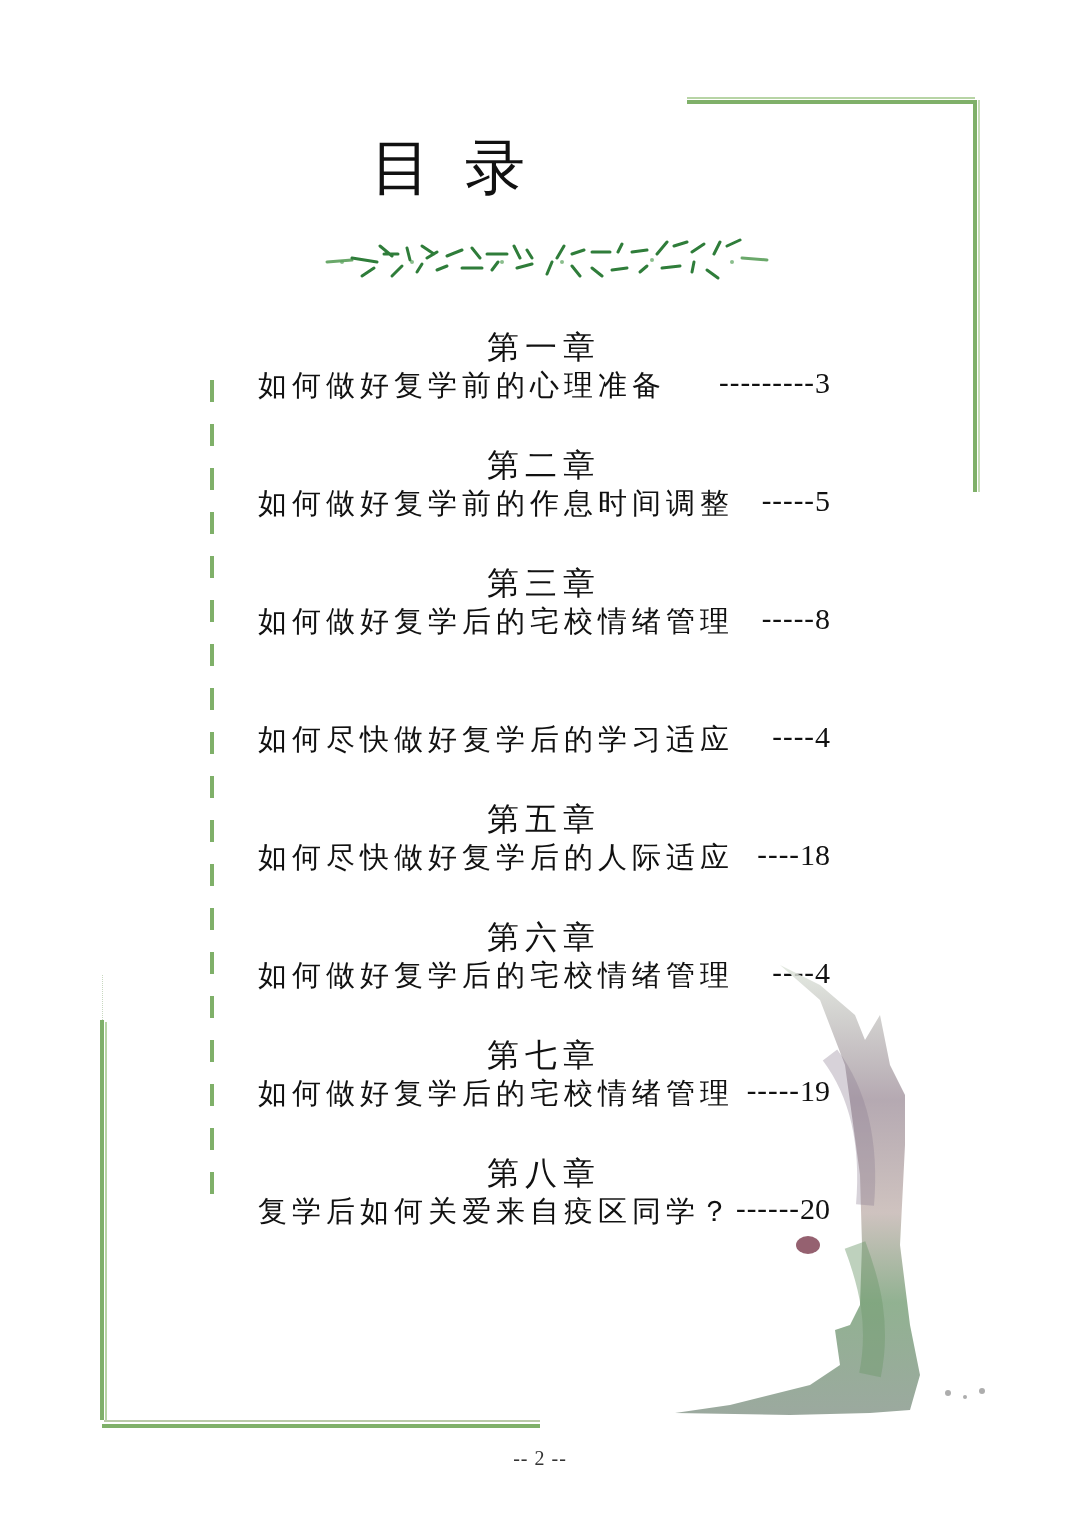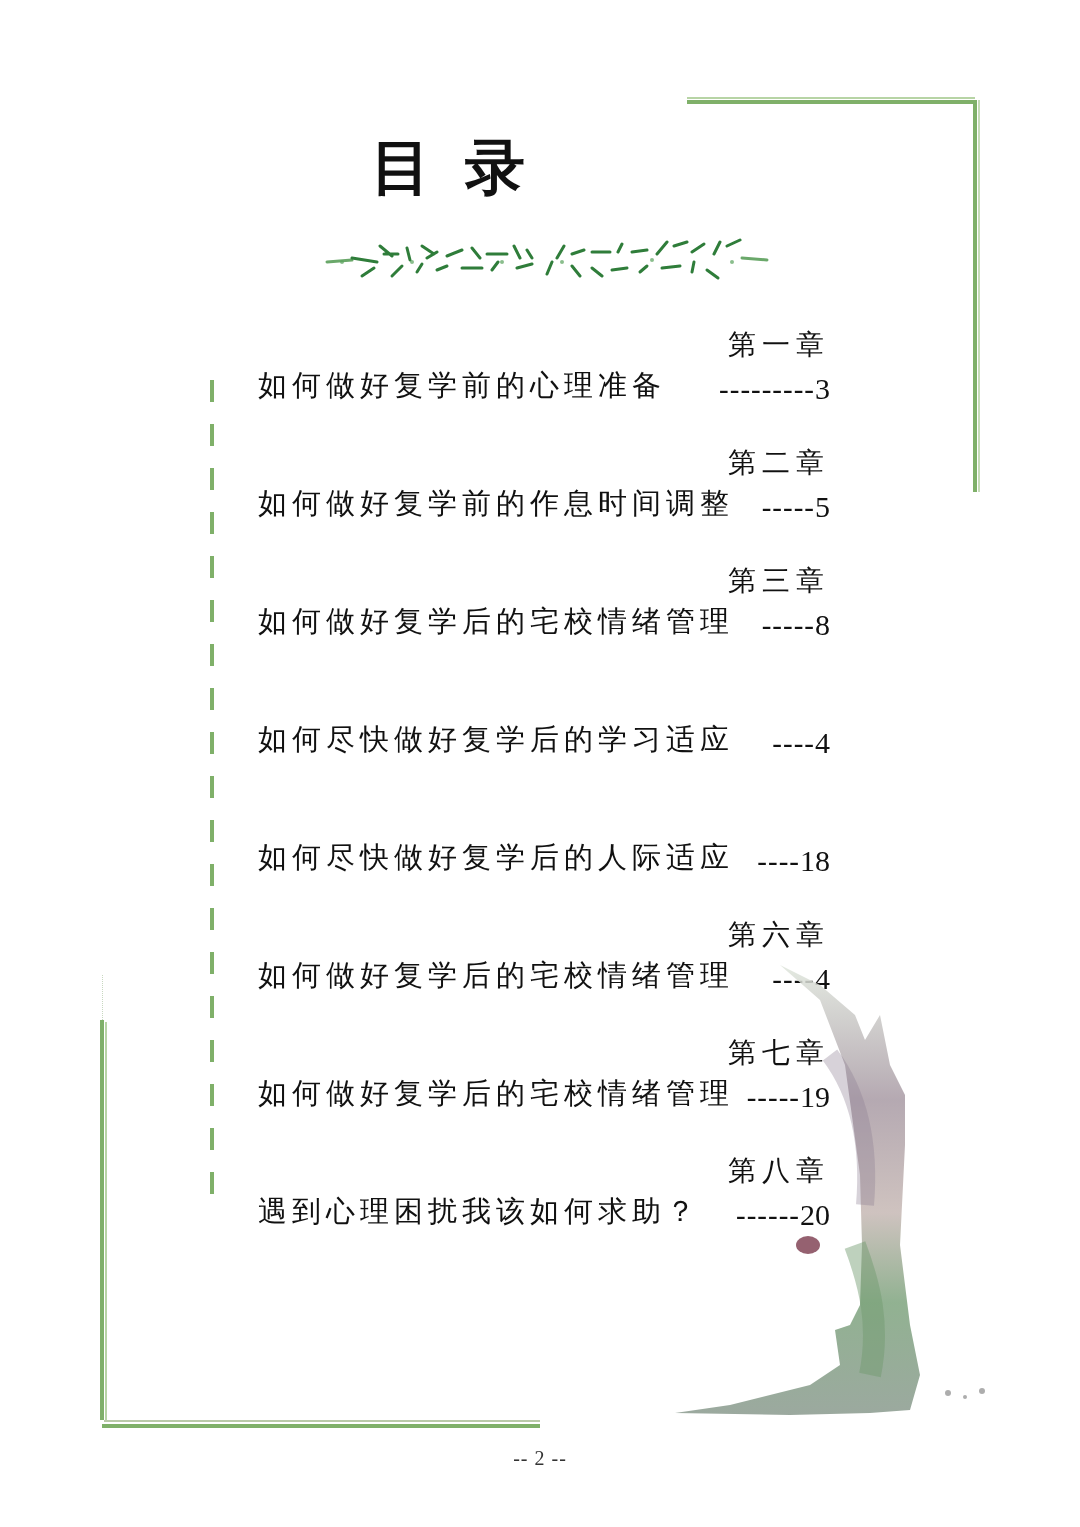--- a/index.html
+++ b/index.html
@@ -17,31 +17,31 @@
     .frame-left-dots { position: absolute; left: 102px; top: 975px; width: 1px; height: 45px;
                        border-left: 1px dotted #c8d8c0; }
     .frame-bottom { position: absolute; left: 102px; top: 1424px; width: 438px; height: 4px; background: #7fb069; }
     .frame-bottom-inner { position: absolute; left: 104px; top: 1420px; width: 436px; height: 2px; background: #b9c9a8; }
 
     .dashed-line { position: absolute; left: 210px; top: 380px; width: 4px; height: 820px;
                    background: repeating-linear-gradient(to bottom, #7fb069 0 22px, transparent 22px 44px); }
 
     
     .title { position: absolute; left: 0; top: 128px; width: 896px; text-align: center;
-             font-size: 60px; font-weight: bold; letter-spacing: 34px; text-indent: 34px; }
+             font-size: 60px; font-weight: normal; letter-spacing: 34px; text-indent: 34px; }
 
     
     .vine { position: absolute; left: 322px; top: 232px; width: 450px; height: 54px; }
 
     
     .toc { position: absolute; left: 258px; top: 322px; width: 572px; }
     .toc-entry { position: relative; height: 118px; }
-    .chapter { position: absolute; left: 0; width: 572px; top: 4px; text-align: right;
-               font-size: 28px; letter-spacing: 6px; }
-    .line { position: absolute; left: 0; top: 44px; width: 572px; display: flex; align-items: flex-end;
+    .chapter { position: absolute; left: 0; width: 572px; top: 4px; text-align: center;
+               font-size: 32px; letter-spacing: 6px; }
+    .line { position: absolute; left: 0; top: 44px; width: 572px; display: flex; align-items: flex-start;
             font-size: 29px; white-space: nowrap; }
     .line .t { letter-spacing: 5px; }
     .line .lead { flex: 1; text-align: right; font-family: "Liberation Serif", serif; letter-spacing: 1px; }
     .line .pg { font-family: "Liberation Serif", serif; font-size: 30px; }
 
     
     .tree { position: absolute; left: 670px; top: 945px; width: 330px; height: 480px; }
 
     
     .page-num { position: absolute; left: 0; top: 1447px; width: 1080px; text-align: center;
@@ -111,20 +111,21 @@
     </div>
   </div>
   <div class="toc-entry">
     <div class="line">
       <span class="t">如何尽快做好复学后的学习适应</span>
       <span class="lead">----</span>
       <span class="pg">4</span>
     </div>
   </div>
   <div class="toc-entry">
+    <div class="chapter">第五章</div>
     <div class="line">
       <span class="t">如何尽快做好复学后的人际适应</span>
       <span class="lead">----</span>
       <span class="pg">18</span>
     </div>
   </div>
   <div class="toc-entry">
     <div class="chapter">第六章</div>
     <div class="line">
       <span class="t">如何做好复学后的宅校情绪管理</span>
@@ -136,21 +137,21 @@
     <div class="chapter">第七章</div>
     <div class="line">
       <span class="t">如何做好复学后的宅校情绪管理</span>
       <span class="lead">-----</span>
       <span class="pg">19</span>
     </div>
   </div>
   <div class="toc-entry">
     <div class="chapter">第八章</div>
     <div class="line">
-      <span class="t">遇到心理困扰我该如何求助？</span>
+      <span class="t">复学后如何关爱来自疫区同学？</span>
       <span class="lead">------</span>
       <span class="pg">20</span>
     </div>
   </div>
 </div>
 
 <svg class="tree" viewBox="0 0 330 480">
   <defs>
     <linearGradient id="trunk" x1="0" y1="0" x2="0" y2="1">
       <stop offset="0" stop-color="#dfe6dc"></stop>

